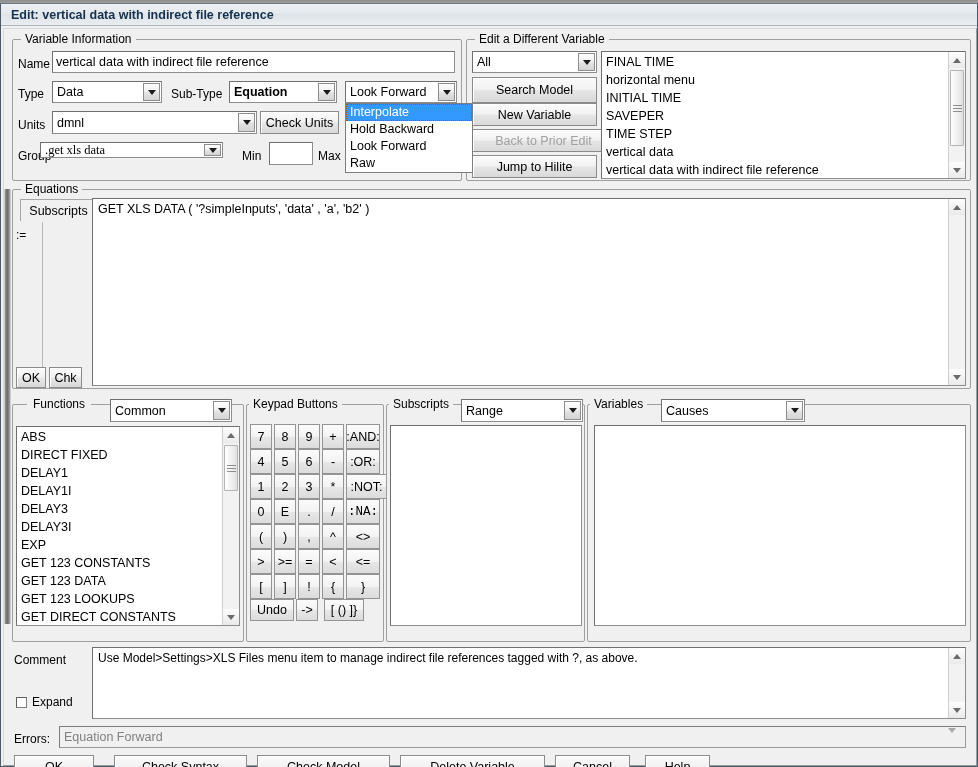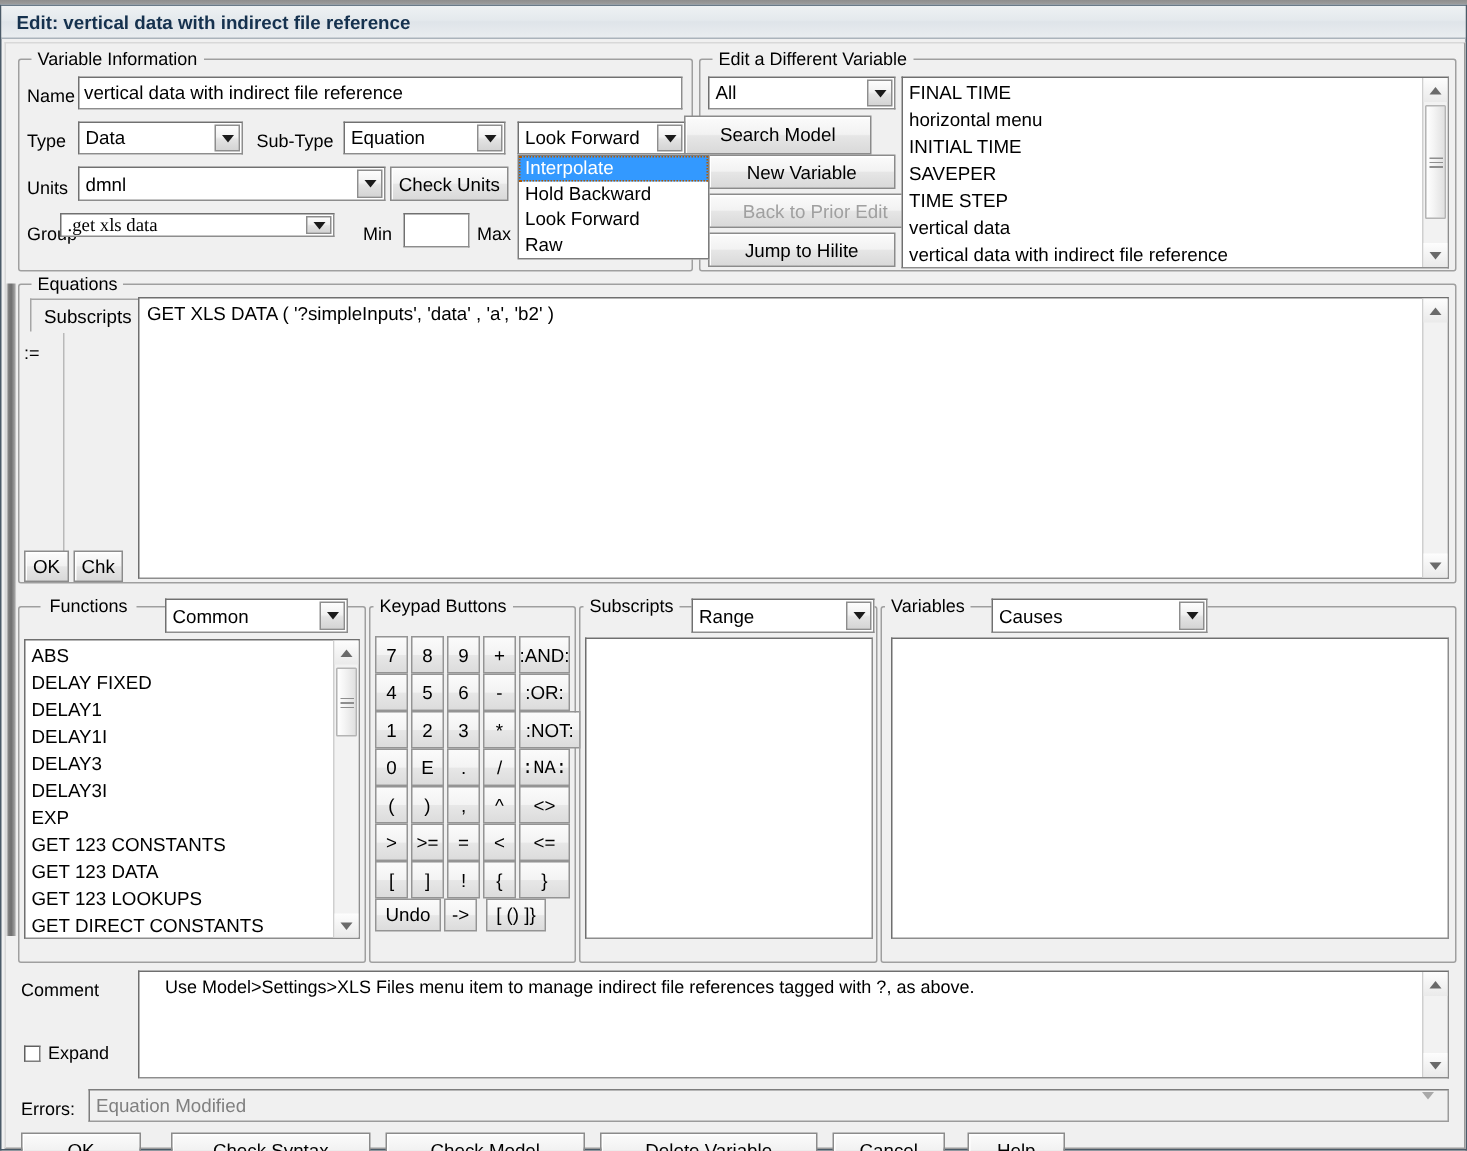--- a/index.html
+++ b/index.html
@@ -215,21 +215,21 @@
 
     <span class="lbl" style="left:14px; top:58px;">Type</span>
     <div class="combo" style="left:48px; top:52px; width:110px; height:22px;">
       <span class="ctext">Data</span>
       <span class="arrow">
           <i></i>
         </span>
     </div>
 
     <span class="lbl" style="left:167px; top:58px;">Sub-Type</span>
-    <div class="combo" style="left:225px; top:52px; width:108px; height:22px;">
+    <div class="combo" style="left:225px; top:52px; width:108px; height:22px;font-weight:bold;">
       <span class="ctext">Equation</span>
       <span class="arrow">
           <i></i>
         </span>
     </div>
 
     <div class="combo" style="left:341px; top:52px; width:112px; height:22px;">
       <span class="ctext">Look Forward</span>
       <span class="arrow">
           <i></i>
@@ -267,21 +267,21 @@
     <div class="group" style="left:462px; top:10px; width:505px; height:142px;">
       <span class="legend">Edit a Different Variable</span>
     </div>
 
     <div class="combo" style="left:468px; top:22px; width:125px; height:22px;">
       <span class="ctext">All</span>
       <span class="arrow">
           <i></i>
         </span>
     </div>
-    <div class="btn" style="left:452px; top:48px; width:125px; height:26px;">Search Model</div>
+    <div class="btn" style="left:468px; top:48px; width:125px; height:26px;">Search Model</div>
     <div class="btn" style="left:468px; top:74px; width:125px; height:23px;">New Variable</div>
     <div class="btn disabled" style="left:468px; top:100px; width:143px; height:23px;">Back to Prior Edit</div>
     <div class="btn" style="left:468px; top:126px; width:125px; height:23px;">Jump to Hilite</div>
 
     <div class="listbox" style="left:597px; top:22px; width:365px; height:128px;">
       <div style="position:absolute;left:0;top:0;right:18px;top:1px;">
         <div class="item">FINAL TIME</div>
         <div class="item">horizontal menu</div>
         <div class="item">INITIAL TIME</div>
         <div class="item">SAVEPER</div>
@@ -330,21 +330,21 @@
     <div class="combo" style="left:106px; top:370px; width:122px; height:23px;">
       <span class="ctext">Common</span>
       <span class="arrow">
           <i></i>
         </span>
     </div>
 
     <div class="listbox" style="left:12px; top:397px; width:224px; height:200px;">
       <div style="position:absolute;left:0;top:1px;right:18px;">
         <div class="item">ABS</div>
-        <div class="item">DELAY FIXED</div>
+        <div class="item">DIRECT FIXED</div>
         <div class="item">DELAY1</div>
         <div class="item">DELAY1I</div>
         <div class="item">DELAY3</div>
         <div class="item">DELAY3I</div>
         <div class="item">EXP</div>
         <div class="item">GET 123 CONSTANTS</div>
         <div class="item">GET 123 DATA</div>
         <div class="item">GET 123 LOOKUPS</div>
         <div class="item">GET DIRECT CONSTANTS</div>
       </div>
@@ -424,35 +424,35 @@
       <span class="arrow">
           <i></i>
         </span>
     </div>
     <div class="listbox" style="left:590px; top:396px; width:372px; height:201px;"></div>
 
     <span class="lbl" style="left:10px; top:624px;">Comment</span>
     <span class="chk-sq" style="left:12px; top:668px;"></span>
     <span class="lbl" style="left:28px; top:666px;">Expand</span>
 
-    <div class="textarea" style="left:88px; top:618px; width:874px; height:72px;padding-left:12px;">
+    <div class="textarea" style="left:88px; top:618px; width:874px; height:72px;">
       <div class="line" style="font-size:12px;">Use Model&gt;Settings&gt;XLS Files menu item to manage indirect file references tagged with ?, as above.</div>
       <div class="vscroll">
         <div class="sbtn up">
             <span class="tri-up"></span>
           </div>
         <div class="sbtn dn">
             <span class="tri-dn"></span>
           </div>
       </div>
     </div>
 
     <span class="lbl" style="left:10px; top:703px;">Errors:</span>
     <div class="readonly" style="left:55px; top:697px; width:907px; height:22px;">
-      <span>Equation Modified</span>
+      <span>Equation Forward</span>
       <span class="arrow" style="position:absolute; right:1px; top:1px; bottom:1px; width:16px; background:#f0f0f0; border:none;">
         <i style="border-top-color:#a8a8a8;"></i>
       </span>
     </div>
 
     <div class="btn" style="left:10px; top:726px; width:80px; height:24px;">OK</div>
     <div class="btn" style="left:110px; top:726px; width:133px; height:24px;">Check Syntax</div>
     <div class="btn" style="left:253px; top:726px; width:133px; height:24px;">Check Model</div>
     <div class="btn" style="left:396px; top:726px; width:145px; height:24px;">Delete Variable</div>
     <div class="btn" style="left:551px; top:726px; width:75px; height:24px;">Cancel</div>

